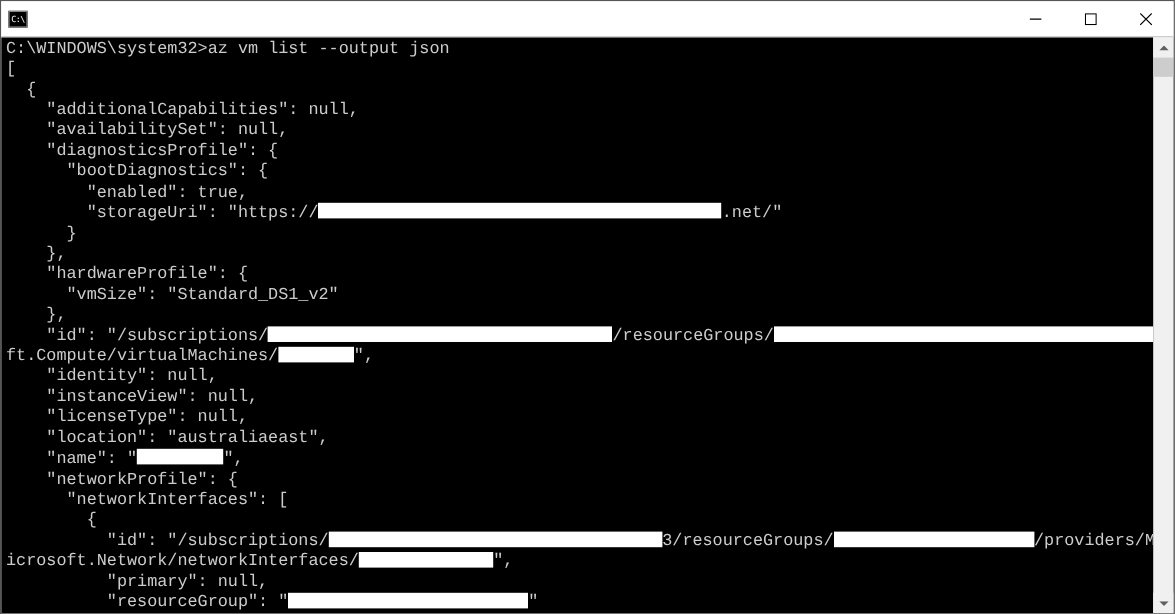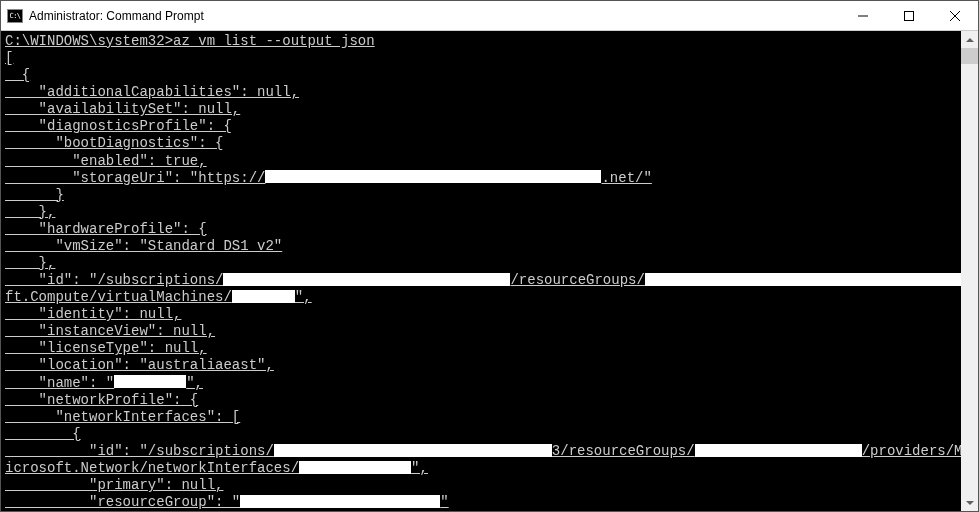--- a/index.html
+++ b/index.html
@@ -67,21 +67,20 @@
     }
     .terminal {
       flex: 1;
       color: #ccc;
       font-family: Consolas, 'Courier New', monospace;
       font-size: 14px;
       line-height: 1.22;
       padding: 2px 4px;
       white-space: pre;
       overflow: hidden;
-      text-decoration: underline;
     }
     .scrollbar {
       width: 17px;
       background: #f0f0f0;
       position: relative;
     }
     .scroll-arrow {
       width: 17px;
       height: 17px;
       background: #f0f0f0;
@@ -115,21 +114,20 @@
       vertical-align: middle;
       position: relative;
       top: -1px;
     }
   </style>
 </head>
 <body>
 
 <div class="titlebar">
   <span class="titlebar-icon">C:\</span>
-  <span class="titlebar-text">Administrator: Command Prompt</span>
   <div class="window-controls">
     <div class="win-btn">
       <svg width="10" height="10" viewBox="0 0 10 10">
           <line x1="0" y1="5" x2="10" y2="5" stroke="#000" stroke-width="1"></line>
         </svg>
     </div>
     <div class="win-btn">
       <svg width="10" height="10" viewBox="0 0 10 10">
           <rect x="0.5" y="0.5" width="9" height="9" fill="none" stroke="#000" stroke-width="1"></rect>
         </svg>

